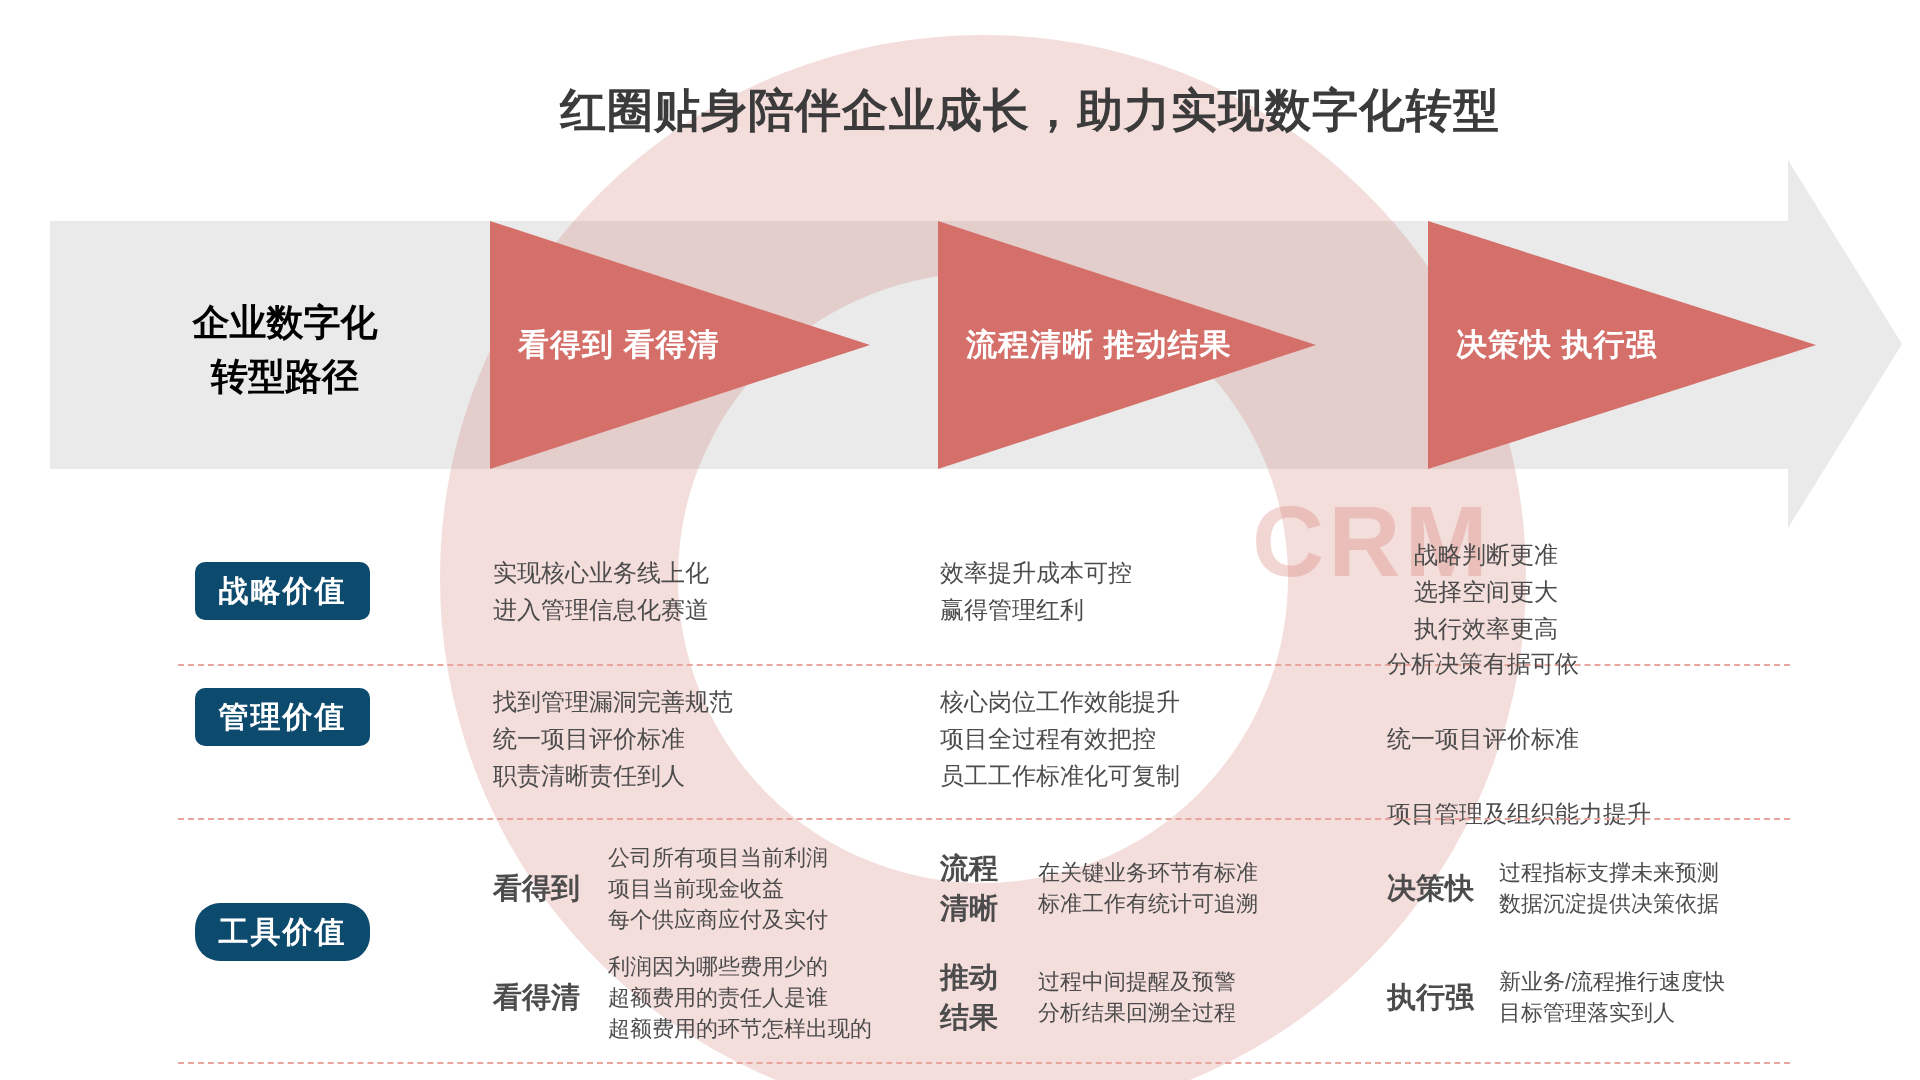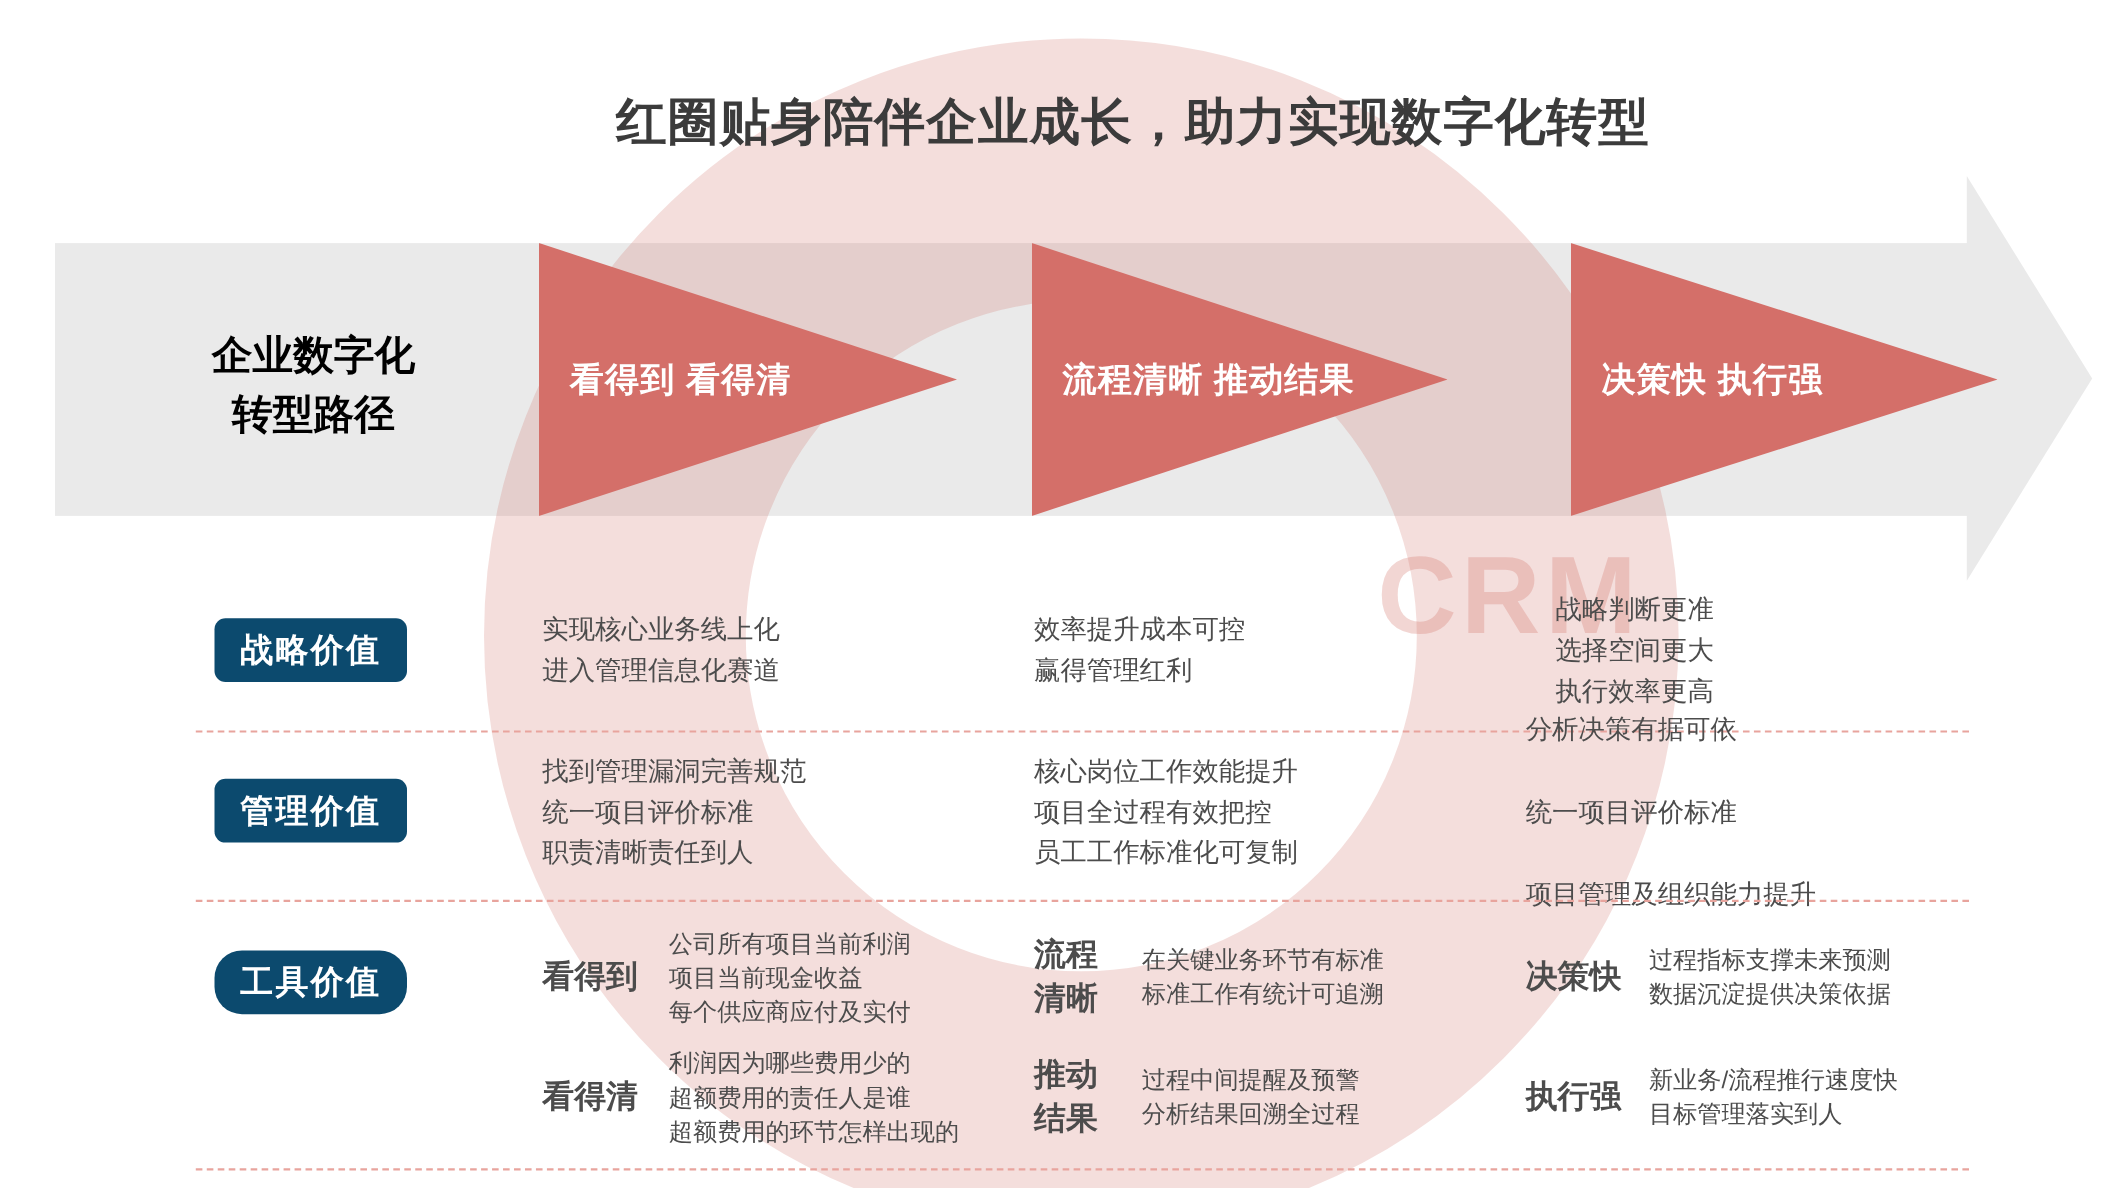--- a/index.html
+++ b/index.html
@@ -68,22 +68,22 @@
   <div class="stage" style="left:938px; width:378px;">
     <div class="stage-tri"></div>
     <div class="stage-label">流程清晰 推动结果</div>
   </div>
   <div class="stage" style="left:1428px; width:388px;">
     <div class="stage-tri"></div>
     <div class="stage-label">决策快 执行强</div>
   </div>
 
   <div class="row-label" style="top:562px;">战略价值</div>
-  <div class="row-label" style="top:708px;">管理价值</div>
-  <div class="row-label" style="top:864px;border-radius:25px;">工具价值</div>
+  <div class="row-label" style="top:688px;">管理价值</div>
+  <div class="row-label" style="top:903px;border-radius:25px;">工具价值</div>
 
   <div class="cell" style="left:493px; top:536px; height:110px;">
     <div>实现核心业务线上化</div>
     <div>进入管理信息化赛道</div>
   </div>
   <div class="cell" style="left:940px; top:536px; height:110px;">
     <div>效率提升成本可控</div>
     <div>赢得管理红利</div>
   </div>
   <div class="cell" style="left:1414px; top:536px; height:110px;justify-content:center;">

